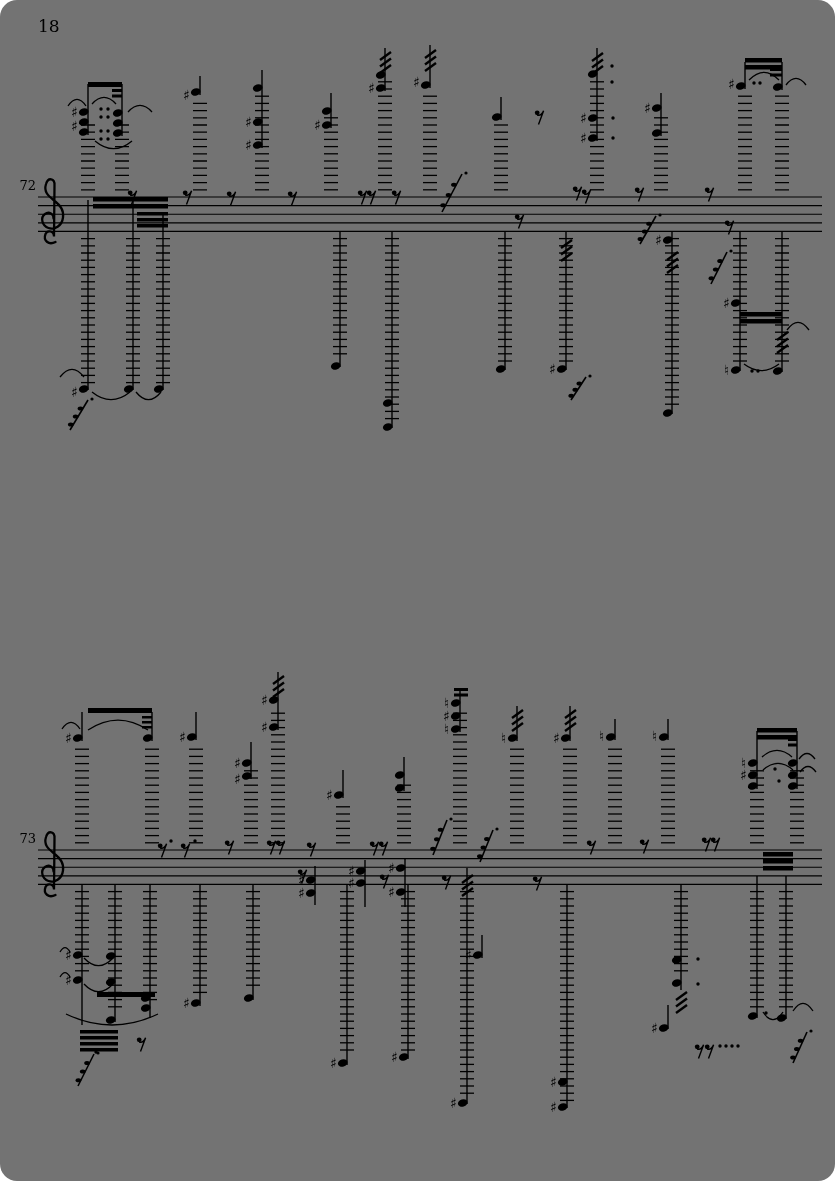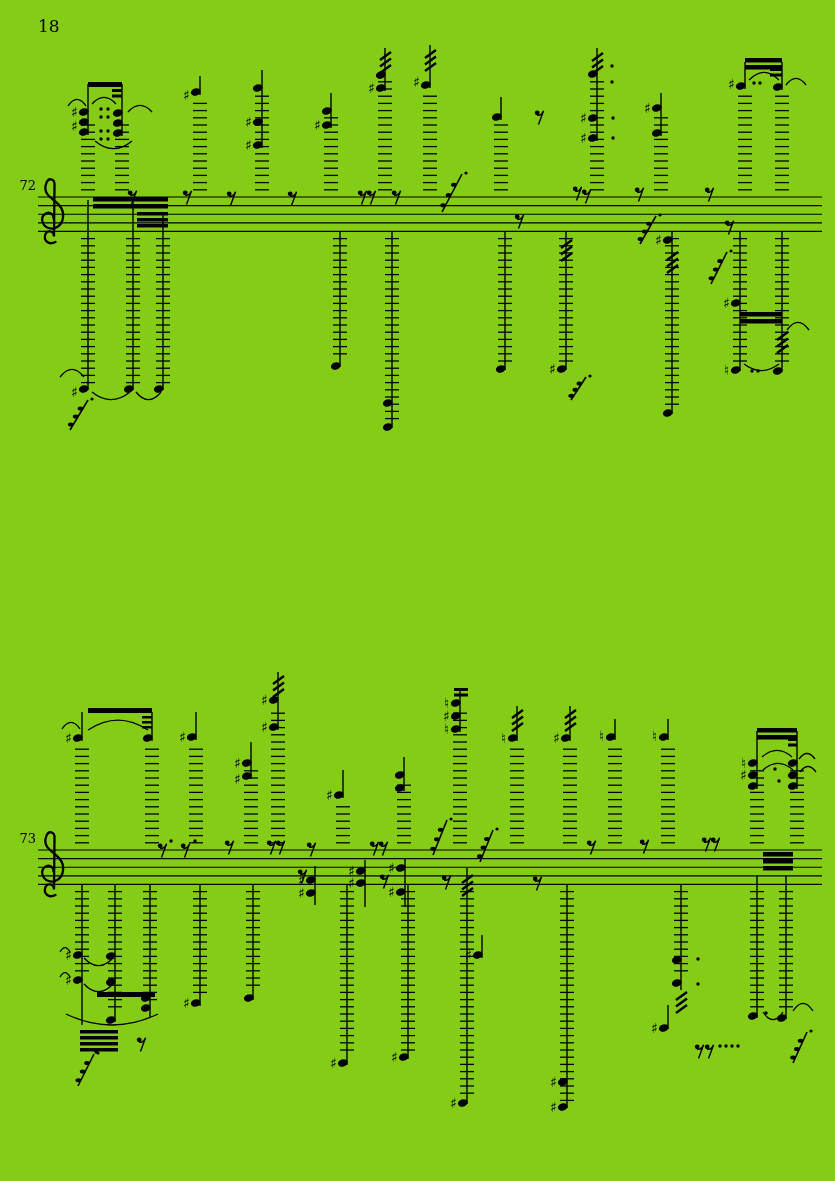--- a/index.html
+++ b/index.html
@@ -1,17 +1,17 @@
 <!DOCTYPE html>
 <html><head>
 <meta charset="utf-8">
 <style>
   html,body{margin:0;padding:0;background:#ffffff;}
-  .page{position:relative;width:835px;height:1181px;background:#84cc16;overflow:hidden;
-        font-family:"DejaVu Serif",serif;}
+  .page{position:relative;width:835px;height:1181px;background:#737373;overflow:hidden;
+        font-family:"DejaVu Serif",serif;border-radius:17px;}
   svg text{fill:#000;}
   .pagenum{font:17px "DejaVu Serif",serif;}
   .mnum{font:13px "DejaVu Serif",serif;}
   .acc{font:14px "DejaVu Sans",sans-serif;}
 </style>
 </head>
 <body>
 
 <div class="page">
   <svg id="score-svg" width="835" height="1181" viewBox="0 0 835 1181">

